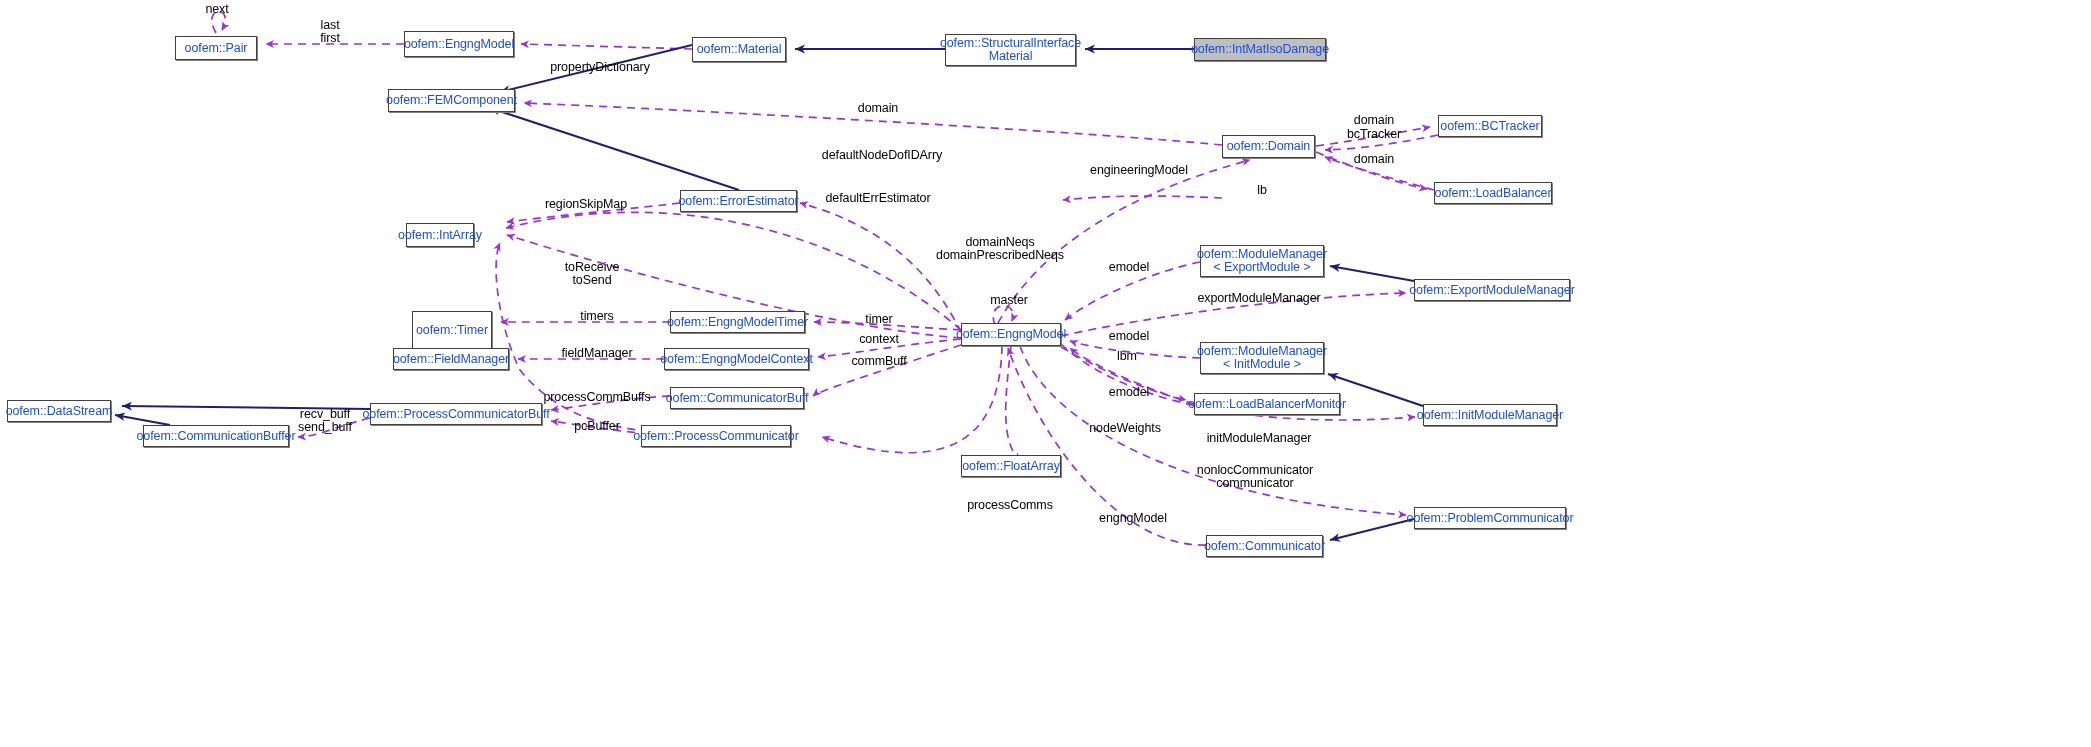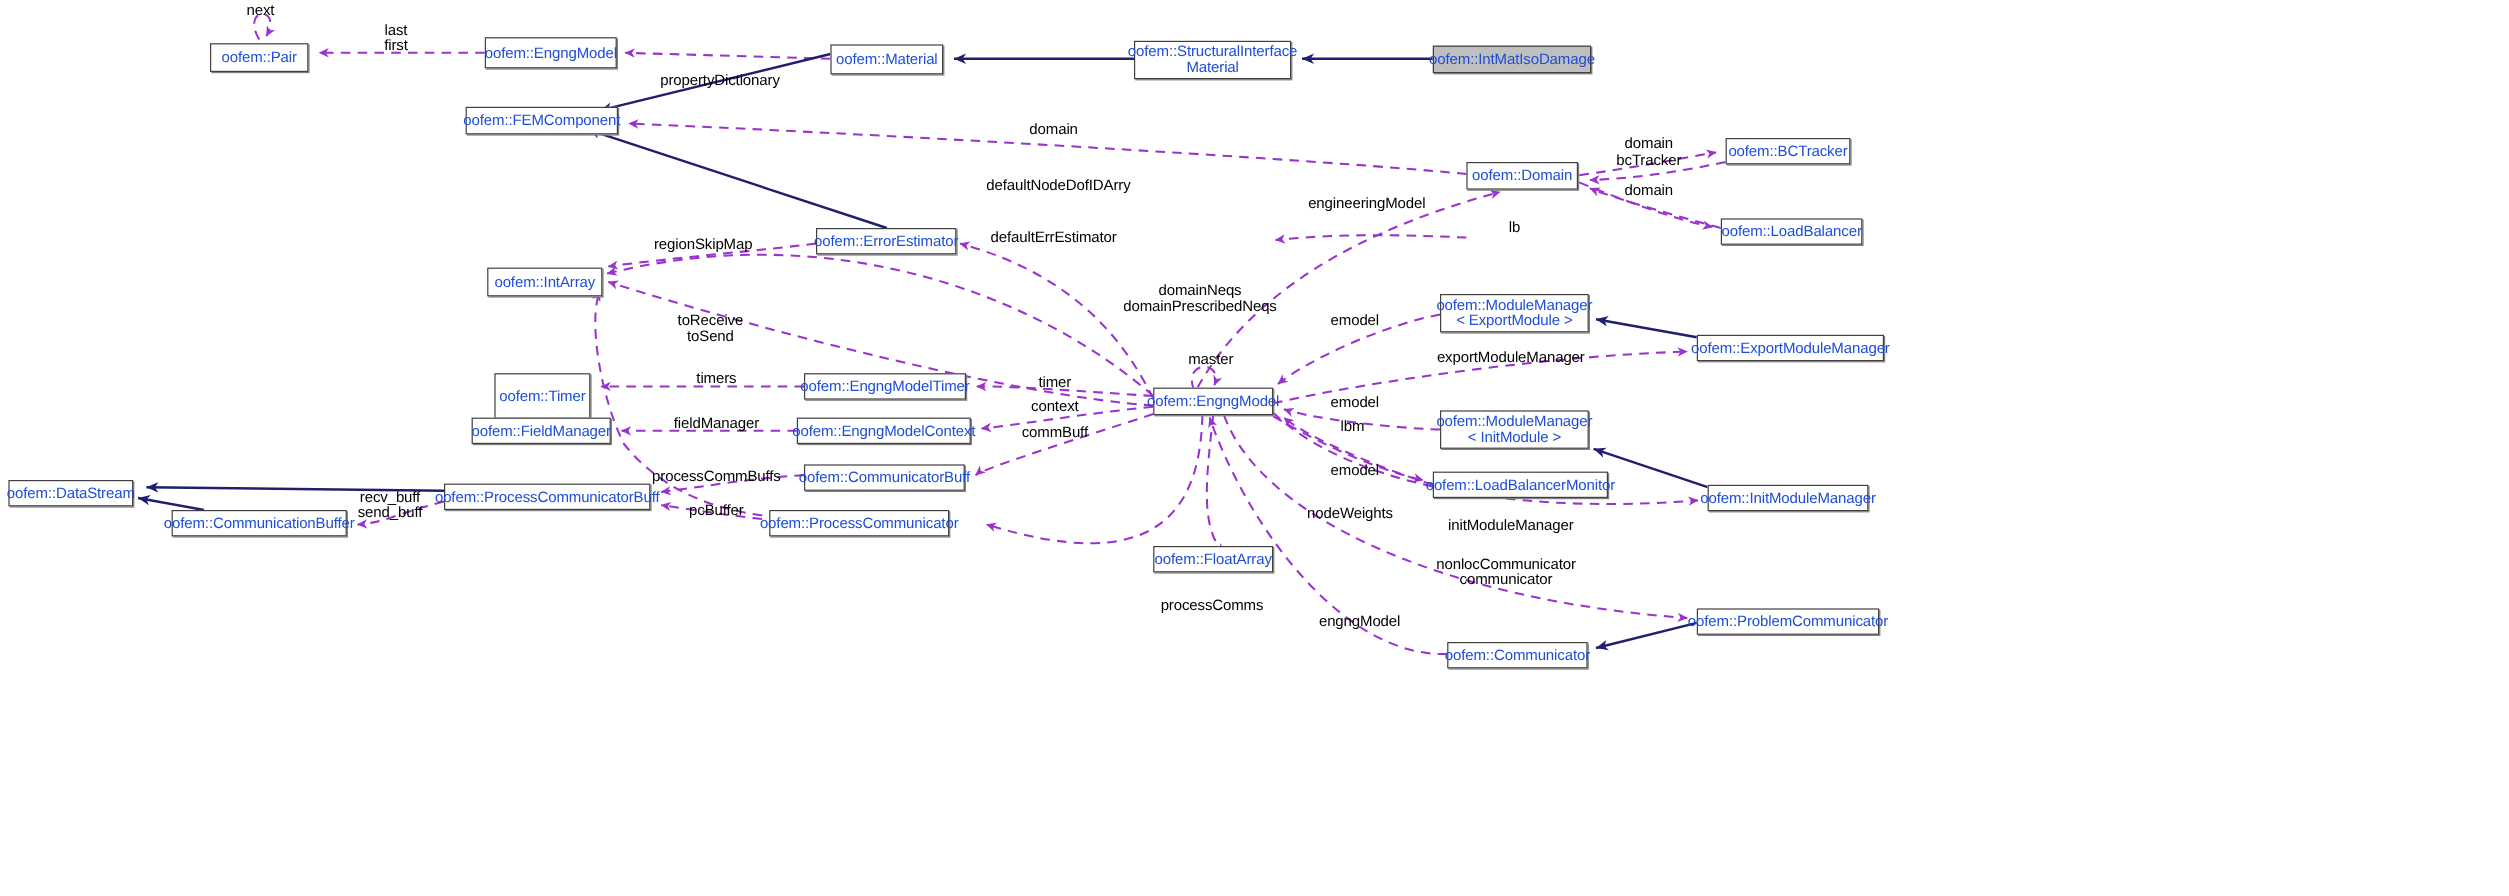--- a/index.html
+++ b/index.html
@@ -101,21 +101,21 @@
     <div class="node" style="left: 404px; top: 31px; width: 110px; height: 26px;">oofem::EngngModel</div>
     <div class="node" style="left: 692px; top: 37px; width: 94px; height: 25px;">oofem::Material</div>
     <div class="node" style="left: 945px; top: 34px; width: 131px; height: 32px;">oofem::StructuralInterface
 Material</div>
     <div class="node focus" style="left: 1194px; top: 38px; width: 132px; height: 23px;">oofem::IntMatIsoDamage</div>
     <div class="node" style="left: 388px; top: 89px; width: 127px; height: 23px;">oofem::FEMComponent</div>
     <div class="node" style="left: 1438px; top: 115px; width: 104px; height: 22px;">oofem::BCTracker</div>
     <div class="node" style="left: 1222px; top: 135px; width: 93px; height: 23px;">oofem::Domain</div>
     <div class="node" style="left: 1434px; top: 182px; width: 118px; height: 22px;">oofem::LoadBalancer</div>
     <div class="node" style="left: 680px; top: 190px; width: 117px; height: 22px;">oofem::ErrorEstimator</div>
-    <div class="node" style="left: 406px; top: 223px; width: 96px; height: 24px;">oofem::IntArray</div>
+    <div class="node" style="left: 406px; top: 223px; width: 68px; height: 24px;">oofem::IntArray</div>
     <div class="node" style="left: 1200px; top: 245px; width: 124px; height: 32px;">oofem::ModuleManager
 &lt; ExportModule &gt;</div>
     <div class="node" style="left: 1414px; top: 279px; width: 156px; height: 22px;">oofem::ExportModuleManager</div>
     <div class="node" style="left: 412px; top: 311px; width: 80px; height: 38px;">oofem::Timer</div>
     <div class="node" style="left: 670px; top: 311px; width: 135px; height: 22px;">oofem::EngngModelTimer</div>
     <div class="node" style="left: 961px; top: 323px; width: 100px; height: 23px;">oofem::EngngModel</div>
     <div class="node" style="left: 1200px; top: 342px; width: 124px; height: 32px;">oofem::ModuleManager
 &lt; InitModule &gt;</div>
     <div class="node" style="left: 393px; top: 348px; width: 116px; height: 22px;">oofem::FieldManager</div>
     <div class="node" style="left: 664px; top: 348px; width: 145px; height: 22px;">oofem::EngngModelContext</div>

